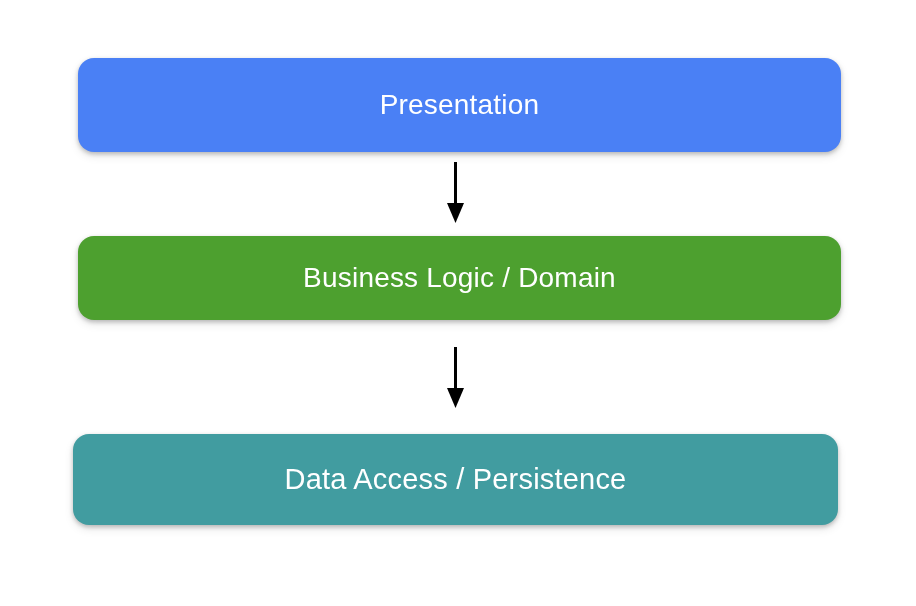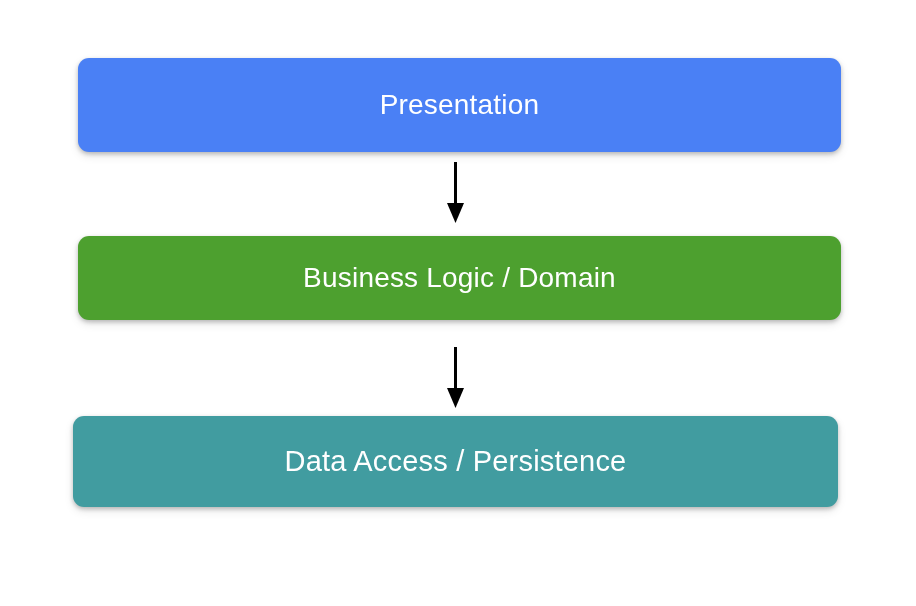--- a/index.html
+++ b/index.html
@@ -17,21 +17,21 @@
     position: relative;
     width: 916px;
     height: 606px;
     background: #ffffff;
   }
   .layer-box {
     position: absolute;
     display: flex;
     align-items: center;
     justify-content: center;
-    border-radius: 11px;
+    border-radius: 16px;
     box-shadow: 0 2px 4px rgba(0,0,0,0.22), 0 4px 10px rgba(0,0,0,0.10);
     box-sizing: border-box;
   }
   .layer-label {
     color: #ffffff;
     font-family: "Liberation Sans", sans-serif;
     font-weight: 400;
     letter-spacing: 0.2px;
     line-height: 1;
     white-space: nowrap;
@@ -51,21 +51,21 @@
     left: 78px;
     top: 236px;
     width: 763px;
     height: 84px;
     background: #4da02f;
   }
   #box-business-logic .layer-label { font-size: 28px; }
   
   #box-data-access {
     left: 73px;
-    top: 416px;
+    top: 434px;
     width: 765px;
     height: 91px;
     background: #419ca0;
   }
   #box-data-access .layer-label { font-size: 29px; }
   
   .flow-arrow {
     position: absolute;
     left: 436px;
     width: 40px;

